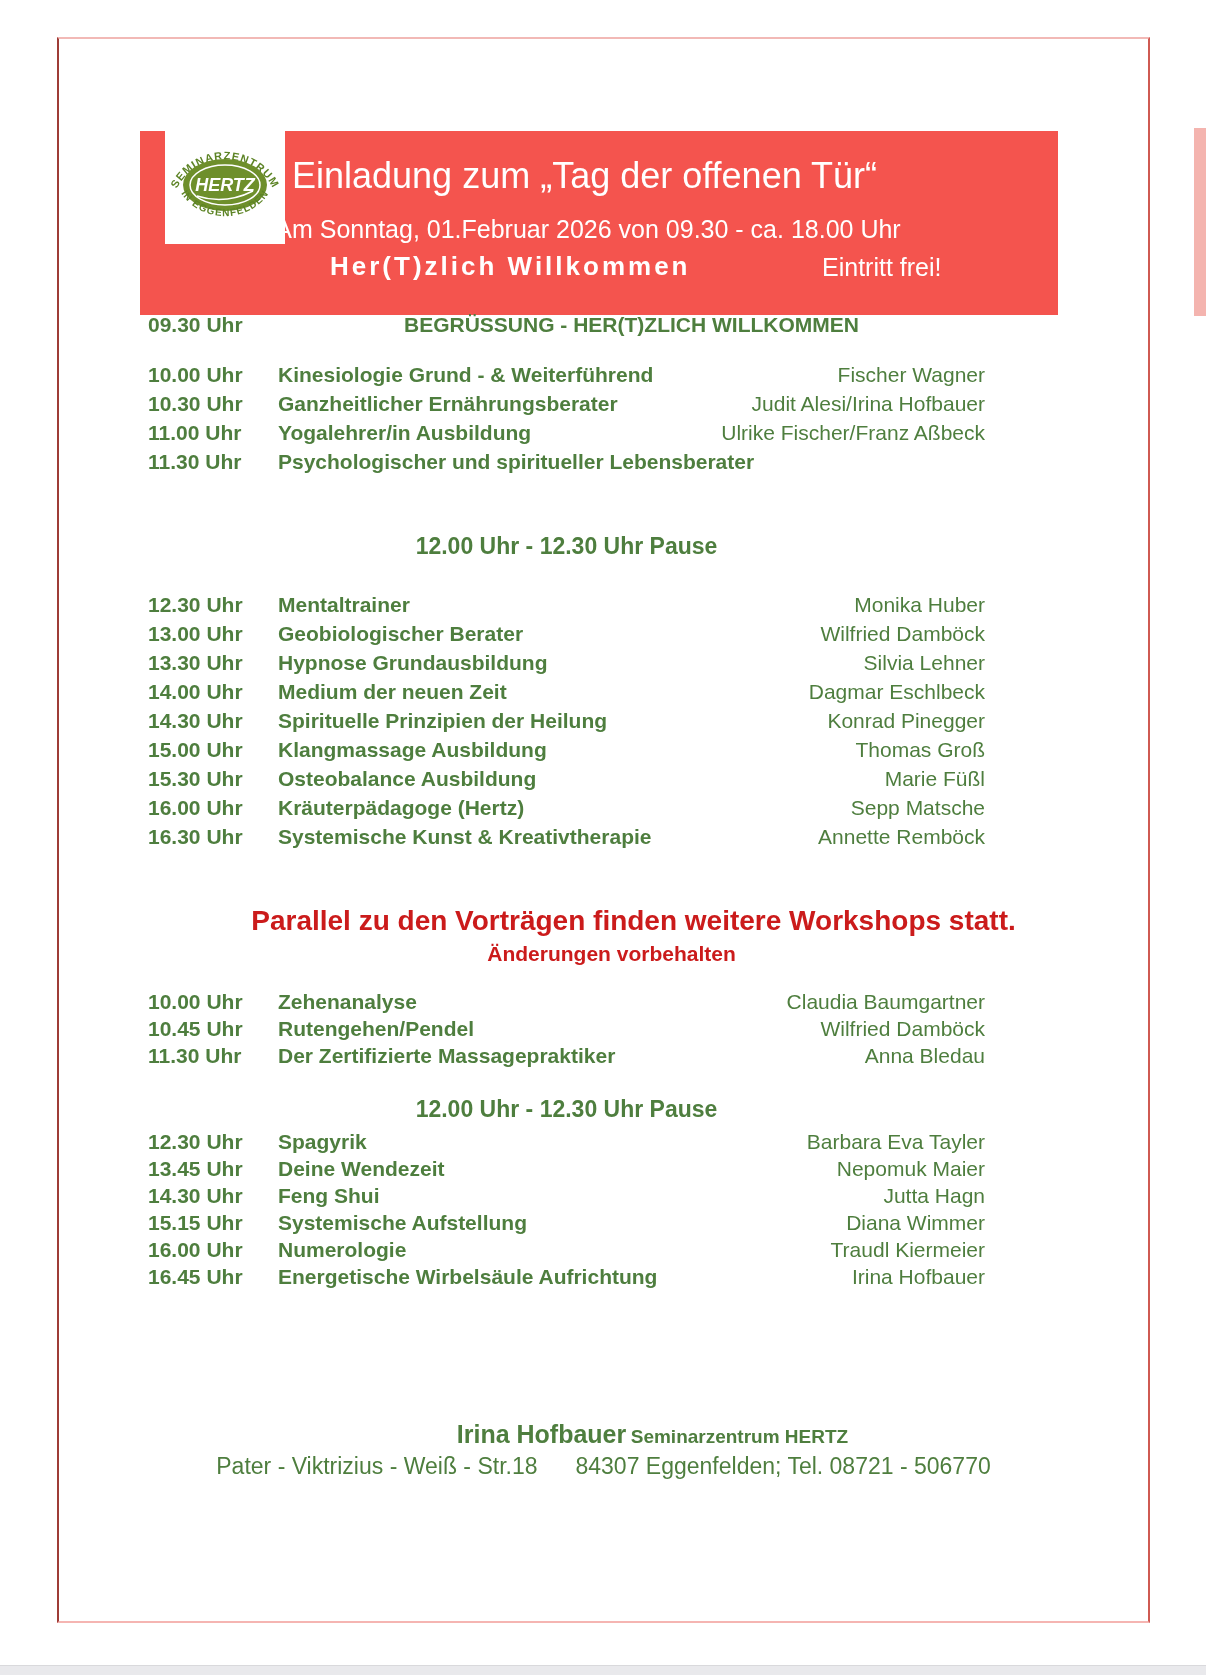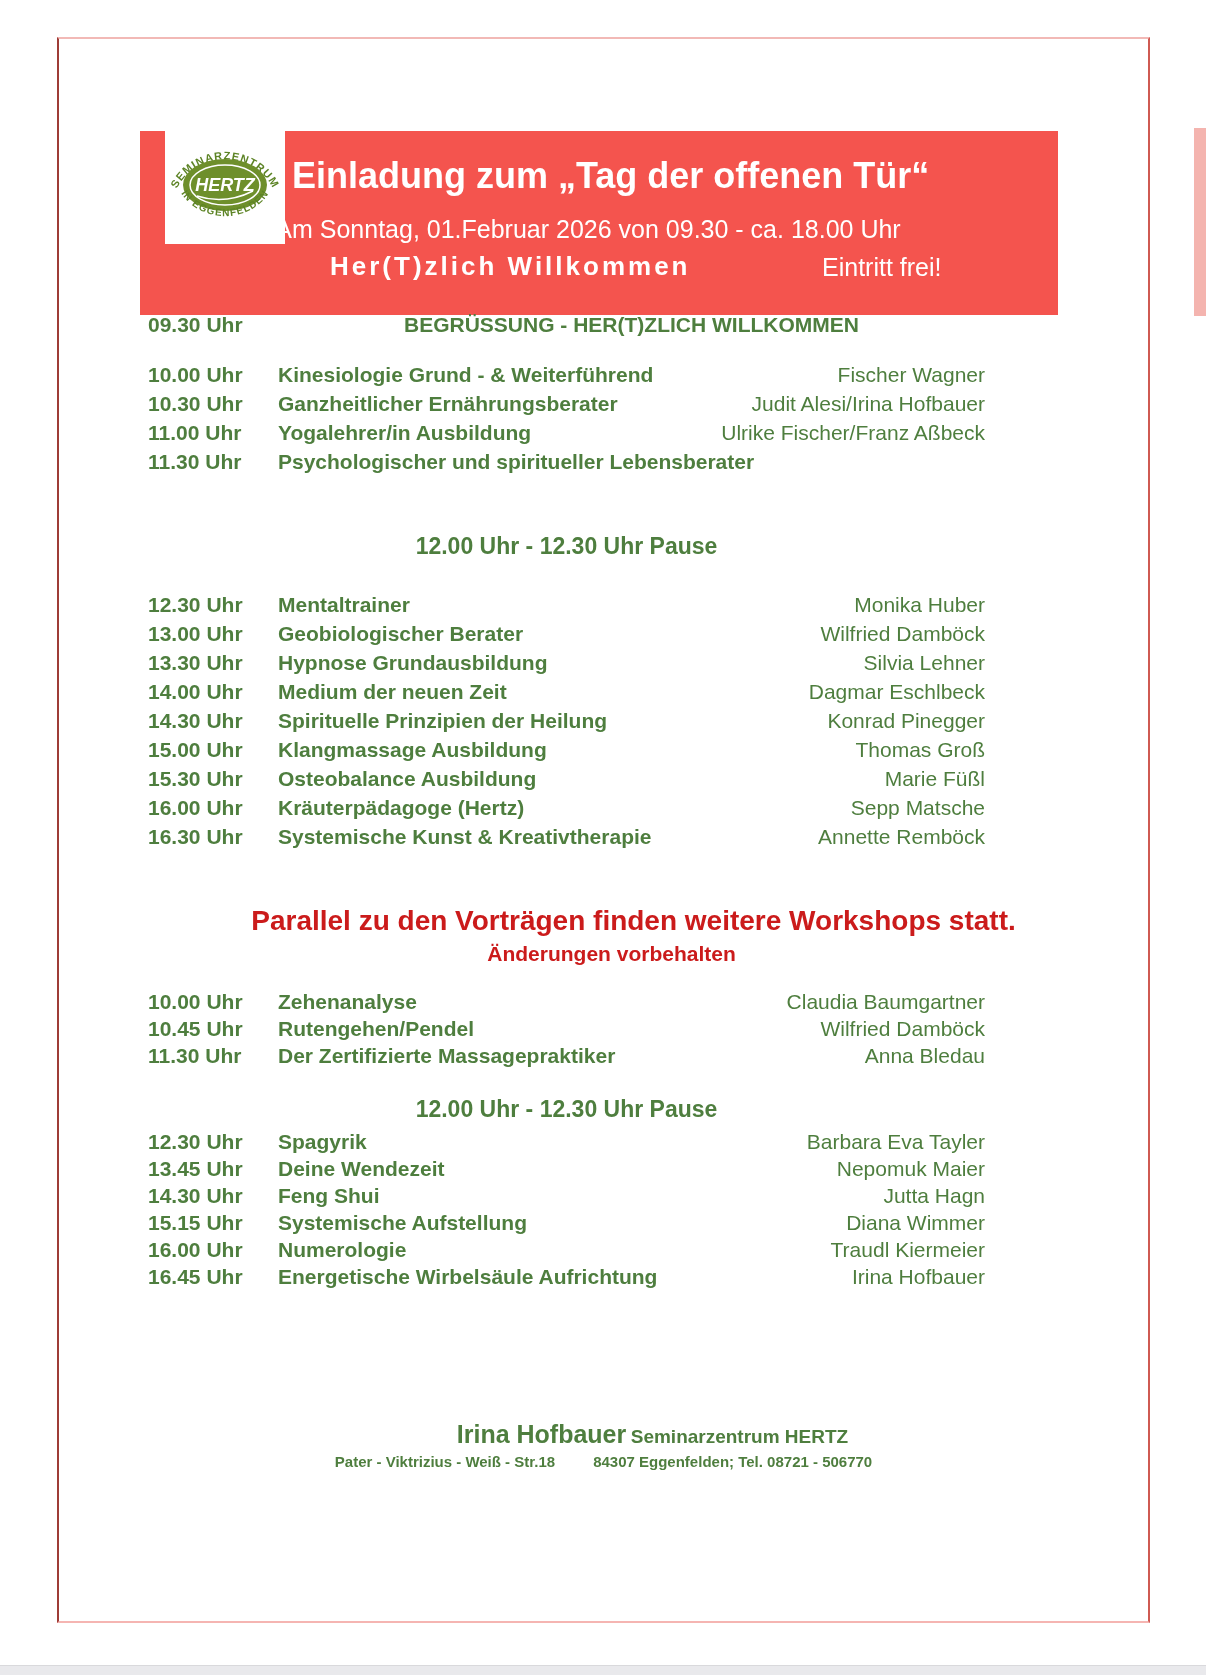--- a/index.html
+++ b/index.html
@@ -17,21 +17,21 @@
   }
   
   .banner{
     position:absolute;left:140px;top:131px;width:918px;height:184px;
     background:var(--banner-bg,#f4544e);color:#ffffff;
   }
   .logo-box{
     position:absolute;left:25px;top:-8px;width:120px;height:121px;background:#ffffff;
   }
   .banner-title{
-    position:absolute;left:152px;top:24px;font-size:36px;font-weight:bold;white-space:nowrap;
+    position:absolute;left:152px;top:24px;font-size:36px;font-weight:normal;white-space:nowrap;
   }
   .banner-date{
     position:absolute;left:0;right:30px;top:84px;text-align:center;font-size:25px;white-space:nowrap;padding-left:8px;
   }
   .banner-welcome{
     position:absolute;left:190px;top:120px;font-size:26px;font-weight:bold;letter-spacing:3px;white-space:nowrap;
   }
   .banner-admission{
     position:absolute;left:682px;top:122px;font-size:25px;white-space:nowrap;
   }
@@ -60,21 +60,21 @@
   .red-heading.main{font-size:28px;padding-left:30px;}
   .red-heading.sub{font-size:21px;padding-left:8px;}
   
   .footer-line1{
     position:absolute;left:57px;width:1191px;top:1420px;text-align:center;white-space:nowrap;
   }
   .footer-line1 .name{font-size:25px;font-weight:bold;}
   .footer-line1 .org{font-size:19px;font-weight:bold;}
   .footer-line2{
     position:absolute;left:57px;width:1093px;top:1453px;text-align:center;
-    font-size:15px;font-weight:bold;white-space:nowrap;
+    font-size:23px;font-weight:normal;white-space:nowrap;
   }
   .footer-line2 .gap{display:inline-block;width:38px;}
   
   .bottom-strip{
     position:absolute;left:0;right:0;bottom:0;height:9px;background:#e9e9ec;border-top:1px solid #d9d9dc;
   }
   .edge-sliver{
     position:absolute;left:1194px;top:128px;width:12px;height:188px;background:#f2a7a1;opacity:.85;
   }
 </style>

